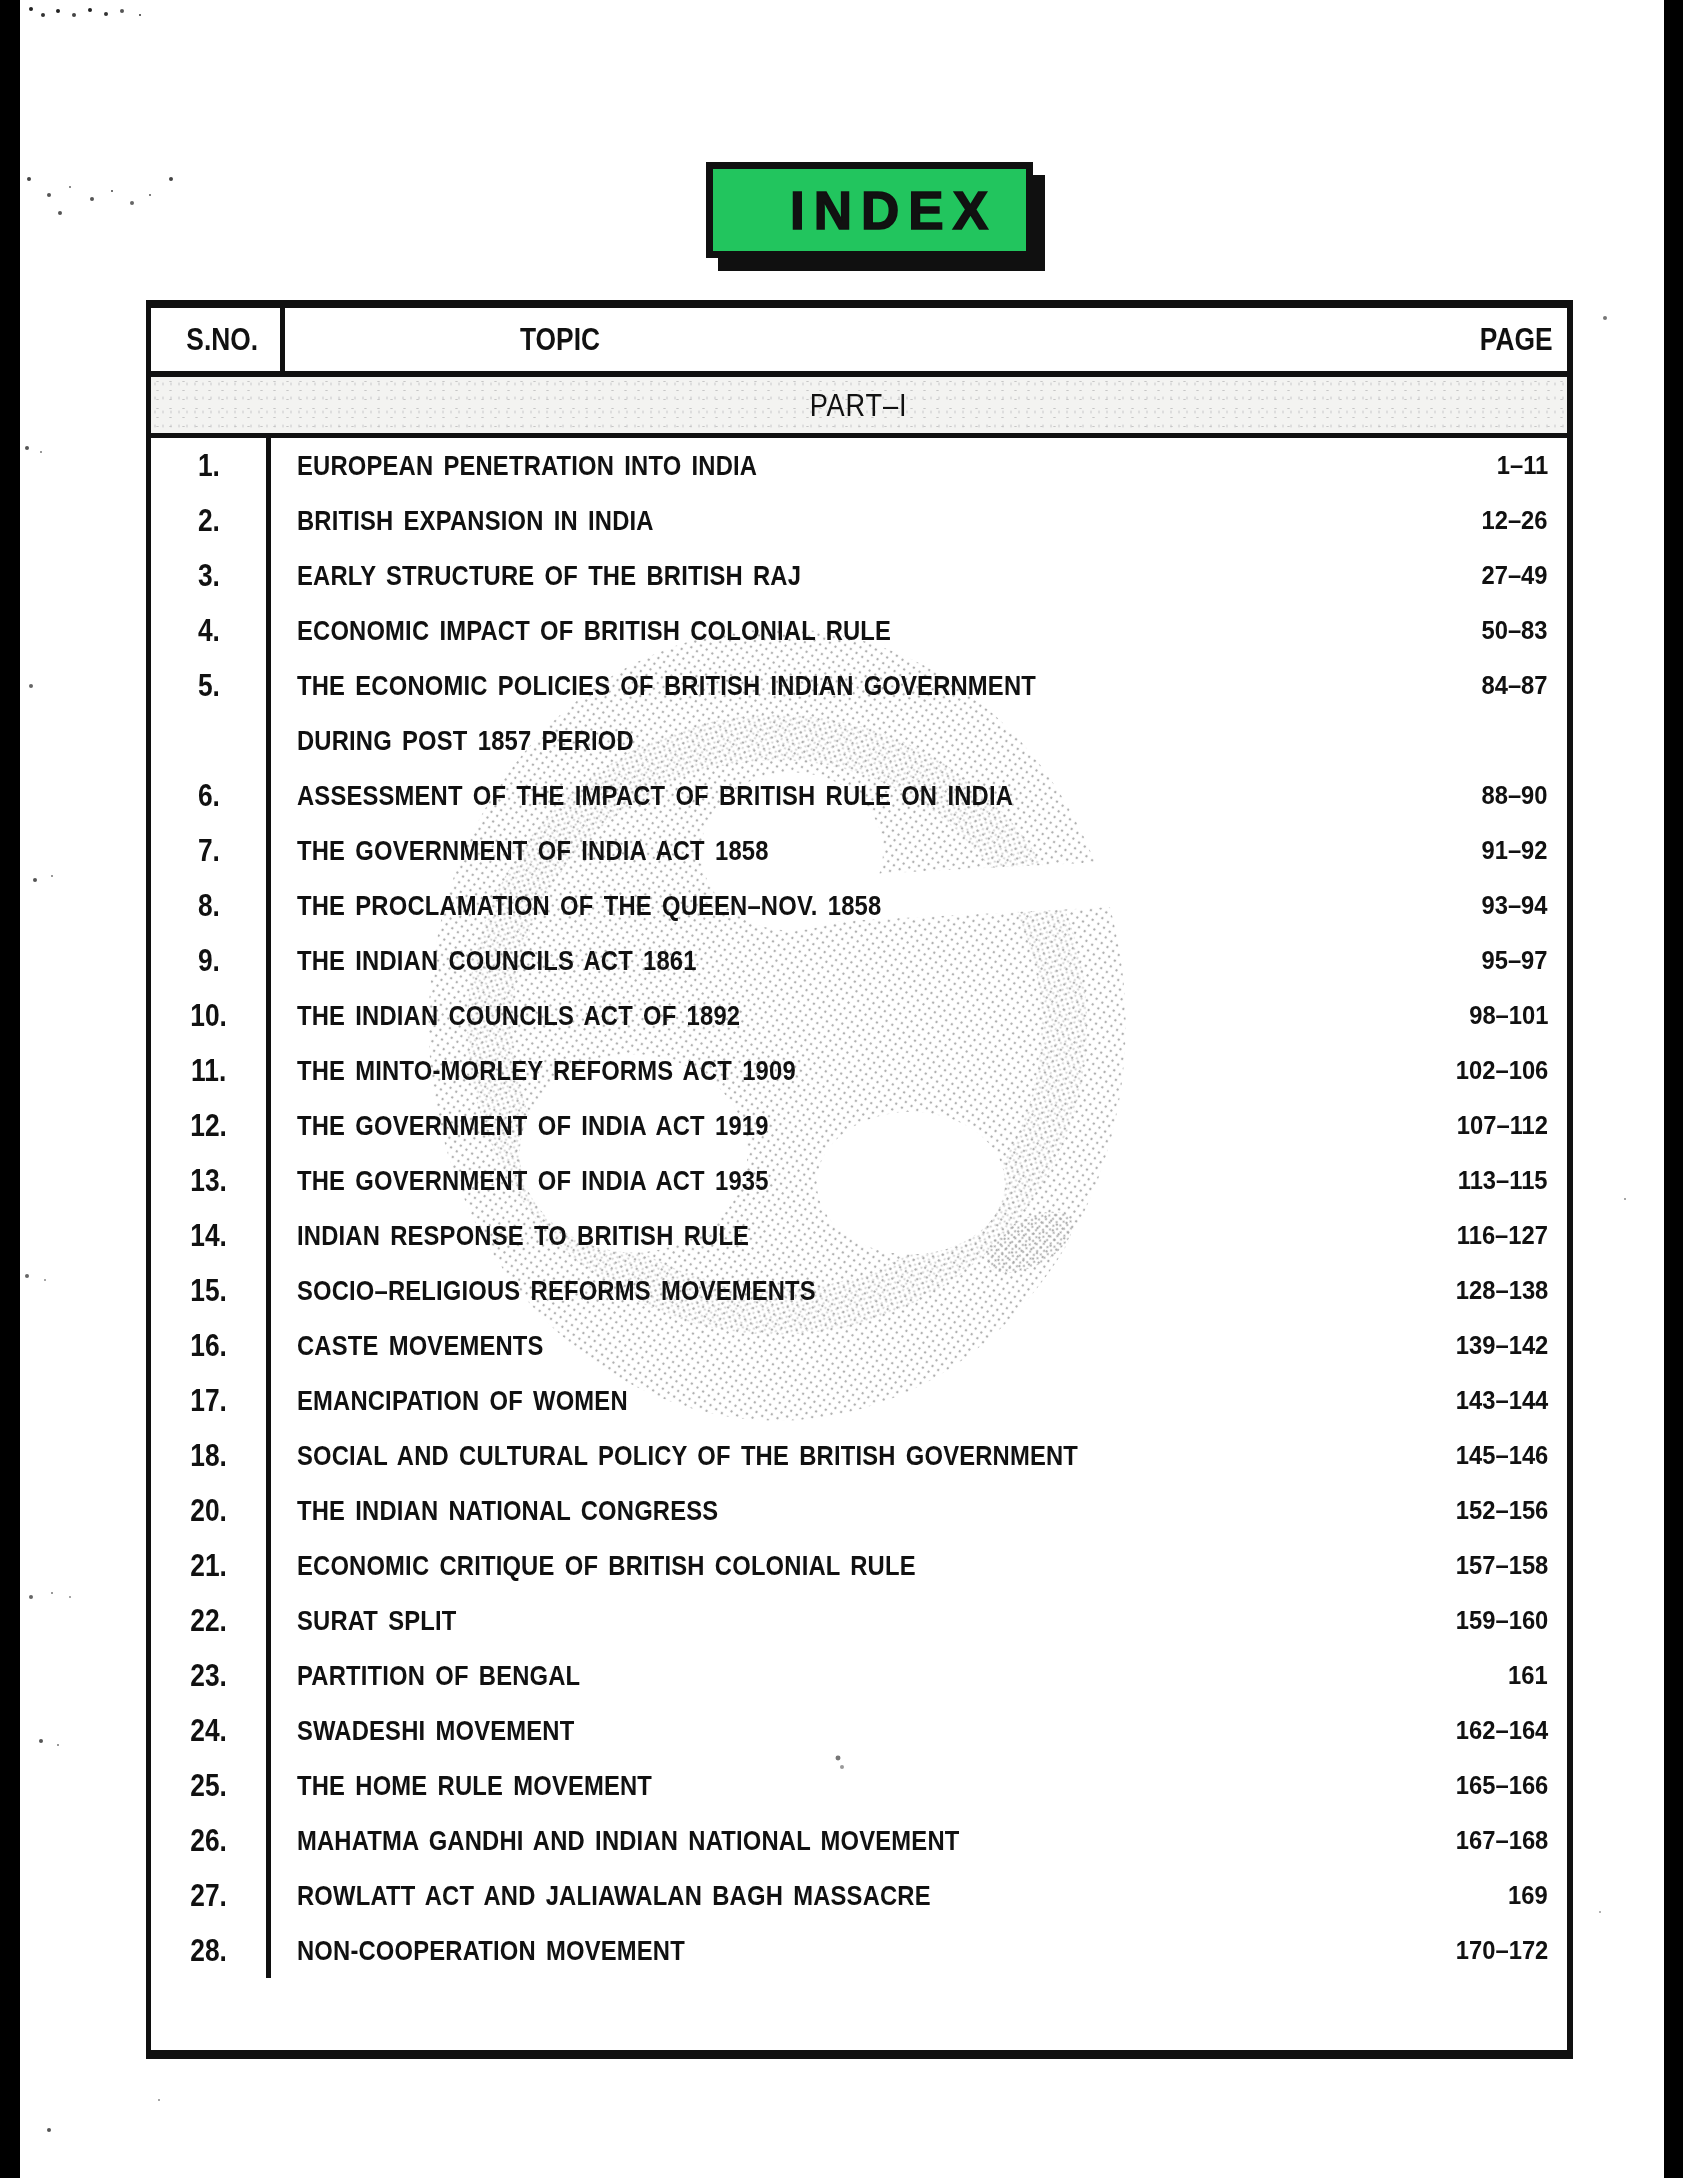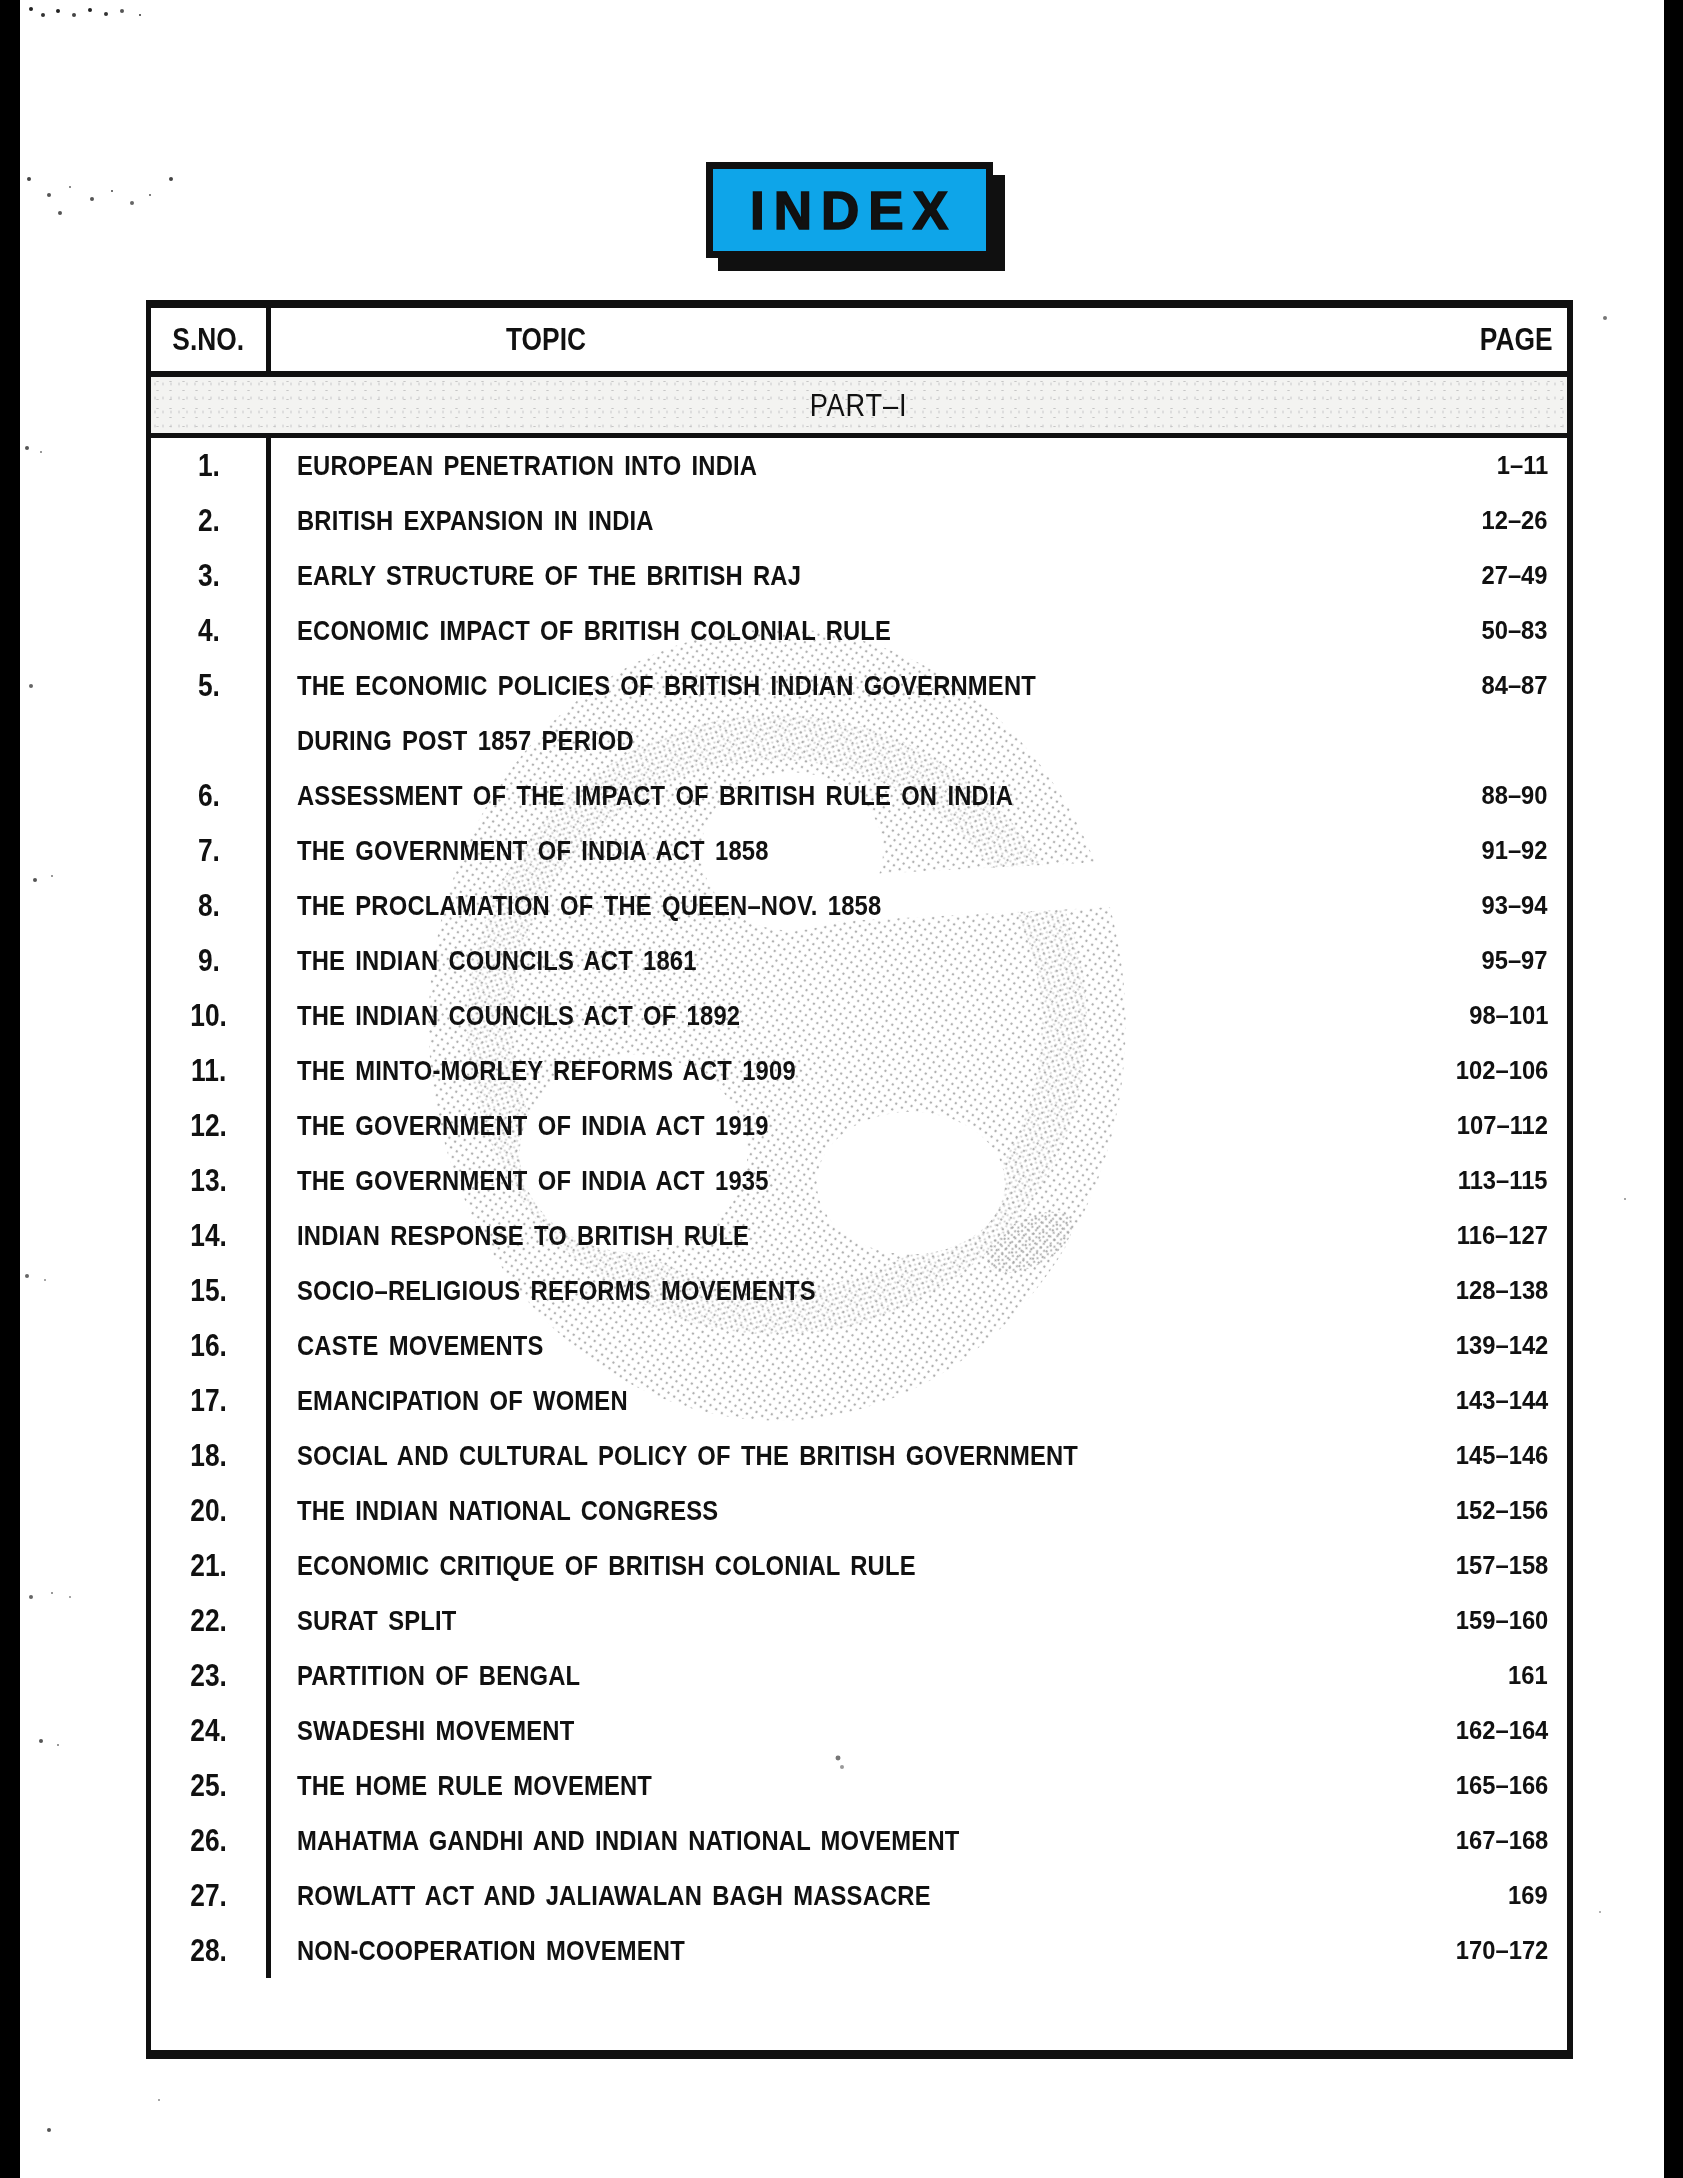--- a/index.html
+++ b/index.html
@@ -36,40 +36,41 @@
       837px 1757px 0 1.5px #777, 841px 1766px 0 1px #999,
       1604px 317px 0 1px #777, 1624px 1198px 0 0 #888, 1599px 1911px 0 0 #999;
   }
 
   
   .watermark { position:absolute; left:0; top:0; z-index:1; pointer-events:none; }
 
   
   .title-box {
     position:absolute; left:706px; top:162px; width:273px; height:82px;
-    background:#0ea5e9; border:7px solid #101010;
+    background:#22c55e; border:7px solid #101010;
     box-shadow:12px 13px 0 0 #101010;
     display:flex; align-items:center; justify-content:center;
     z-index:3;
+    padding-left:40px;
   }
   .title-box .ttl {
     font-size:53px; font-weight:700; letter-spacing:9px; padding-left:8px;
     -webkit-text-stroke:1.6px #101010;
     white-space:nowrap;
   }
 
   
   .toc {
     position:absolute; left:146px; top:300px; width:1427px; height:1759px;
     box-sizing:border-box; background:transparent;
     border-top:8px solid #101010; border-bottom:9px solid #101010;
     border-left:5px solid #101010; border-right:6px solid #101010;
     z-index:2;
   }
-  .thead { height:63px; border-bottom:6px solid #101010; display:flex; }
+  .thead { height:63px; border-bottom:6px solid #101010; display:flex;padding-left:14px; }
   .h-sno {
     width:115px; border-right:5px solid #101010;
     display:flex; align-items:center; justify-content:center;
     font-size:31px; font-weight:700;
   }
   .h-topic { flex:1; display:flex; align-items:center; padding-left:235px; font-size:31px; font-weight:700; }
   .h-page  { display:flex; align-items:center; justify-content:flex-start; padding-right:14px; font-size:31px; font-weight:700; }
 
   .part-row {
     height:56px; border-bottom:5px solid #101010;

